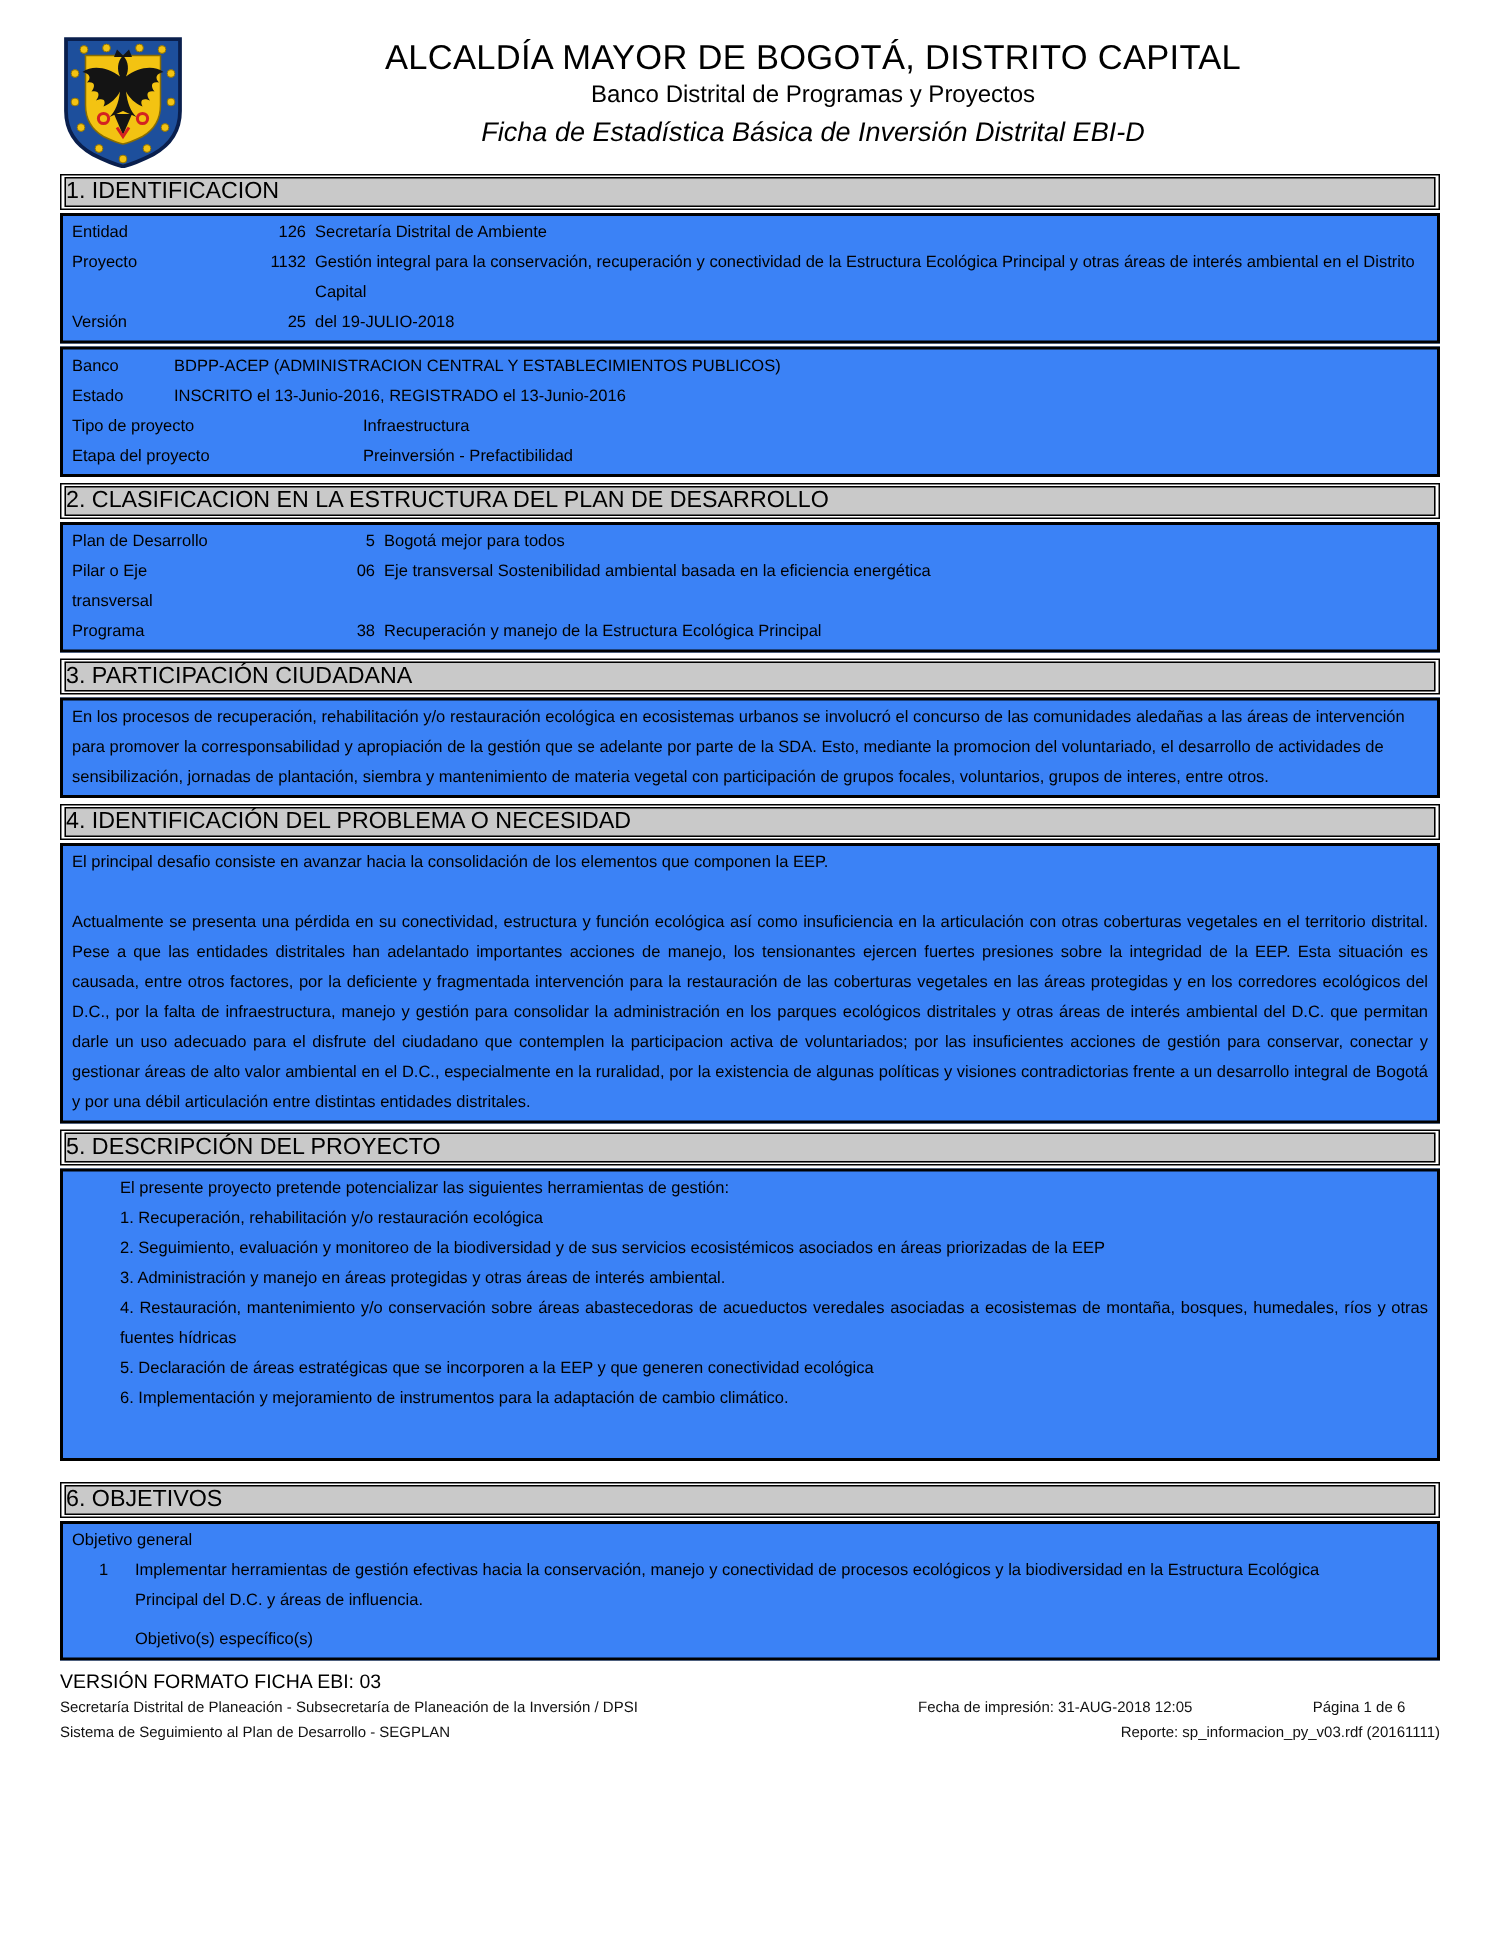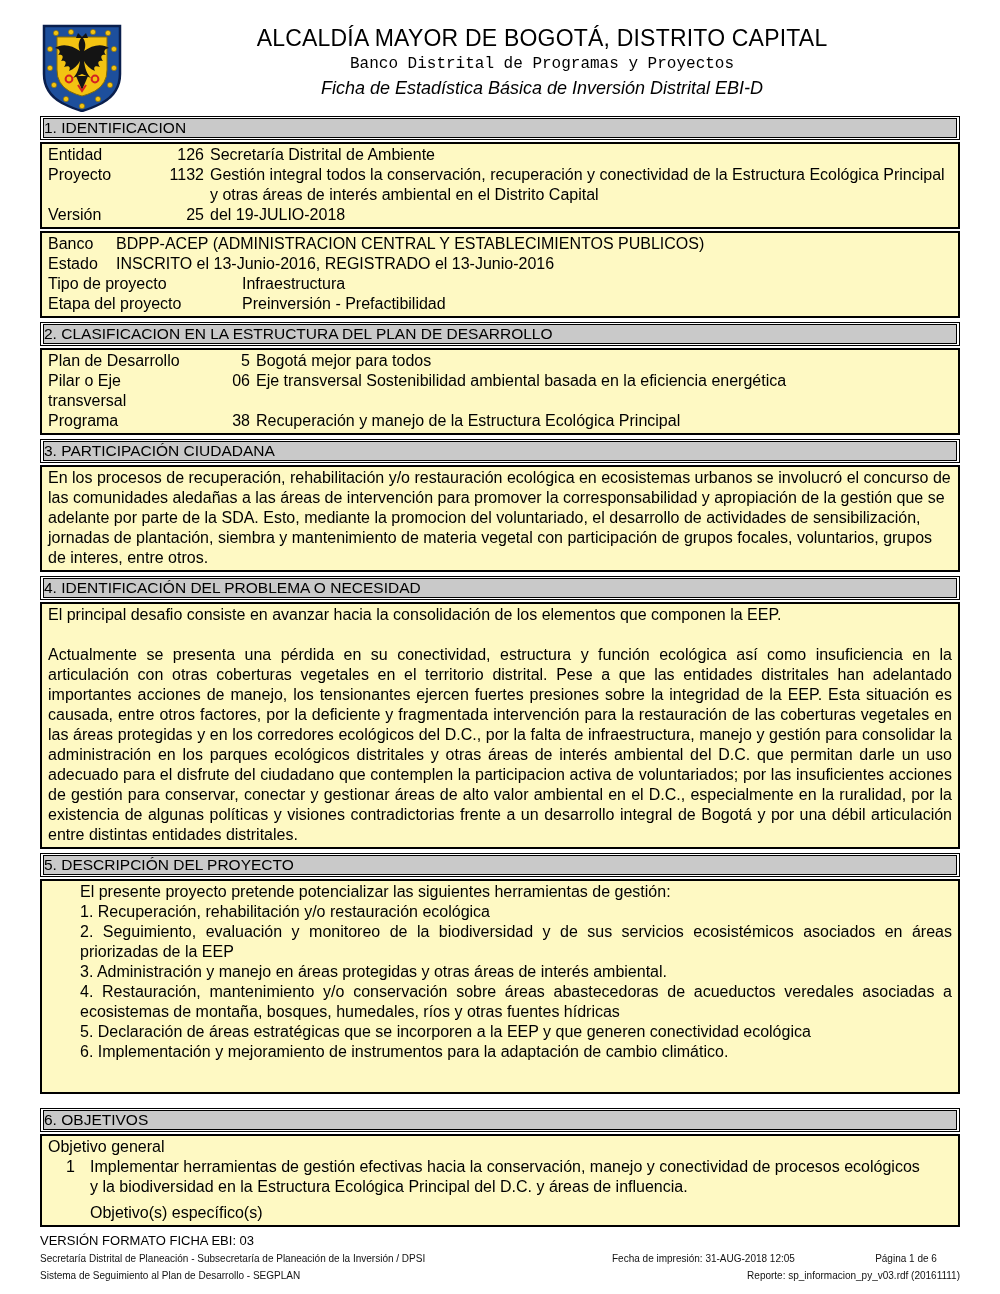--- a/index.html
+++ b/index.html
@@ -9,31 +9,31 @@
     font-family: "Liberation Sans", "DejaVu Sans", sans-serif;
     overflow: hidden;
   }
   .page { width: 1000px; height: 1092px; box-sizing: border-box; padding: 22px 40px 4px 40px; }
 
   
   .hdr { display: flex; align-items: flex-start; }
   .logo { width: 84px; height: 90px; flex: 0 0 84px; }
   .titles { flex: 1; text-align: center; padding-top: 3px; }
   .t1 { font-size: 23px; line-height: 26px; letter-spacing: .2px; }
-  .t2 { font-size: 16px; line-height: 20px; margin-top: 3px; font-family: Liberation Mono, monospace; }
+  .t2 { font-size: 16px; line-height: 20px; margin-top: 3px; }
   .t3 { font-size: 18px; line-height: 22px; margin-top: 3px; font-style: italic; }
 
   
   .barwrap { border: 1px solid #000; padding: 1px 2px; margin-top: 4px; background: #fff; }
   .bar { border: 1px solid #000; background: #c9c9c9; text-align: left;
          font-size: 15.5px; line-height: 18px; }
 
   
   .box { border: 2px solid #000; margin-top: 2px; padding: 1px 6px 2px 6px;
-         font-size: 16px; line-height: 20px; background: #fef9c3; }
+         font-size: 11px; line-height: 20px; background: #3b82f6; }
 
   .row3 { display: grid; grid-template-columns: 100px 50px auto; column-gap: 6px; }
   .row3 .num { text-align: right; white-space: nowrap; }
   .g2 .row3 { grid-template-columns: 170px 26px auto; }
   .lbl-narrow { max-width: 92px; display: inline-block; }
 
   .rowa { display: grid; grid-template-columns: 62px auto; column-gap: 6px; }
   .rowb { display: grid; grid-template-columns: 176px auto; column-gap: 18px; }
 
   .just { text-align: justify; }
@@ -102,21 +102,21 @@
   </div>
   <div class="box">
     <div class="row3">
       <span>Entidad</span>
       <span class="num">126</span>
       <span>Secretaría Distrital de Ambiente</span>
     </div>
     <div class="row3">
       <span>Proyecto</span>
       <span class="num">1132</span>
-      <span>Gestión integral todos la conservación, recuperación y conectividad de la Estructura Ecológica Principal y otras áreas de interés ambiental en el Distrito Capital</span>
+      <span>Gestión integral para la conservación, recuperación y conectividad de la Estructura Ecológica Principal y otras áreas de interés ambiental en el Distrito Capital</span>
     </div>
     <div class="row3">
       <span>Versión</span>
       <span class="num">25</span>
       <span>del 19-JULIO-2018</span>
     </div>
   </div>
   <div class="box">
     <div class="rowa">
       <span>Banco</span>

